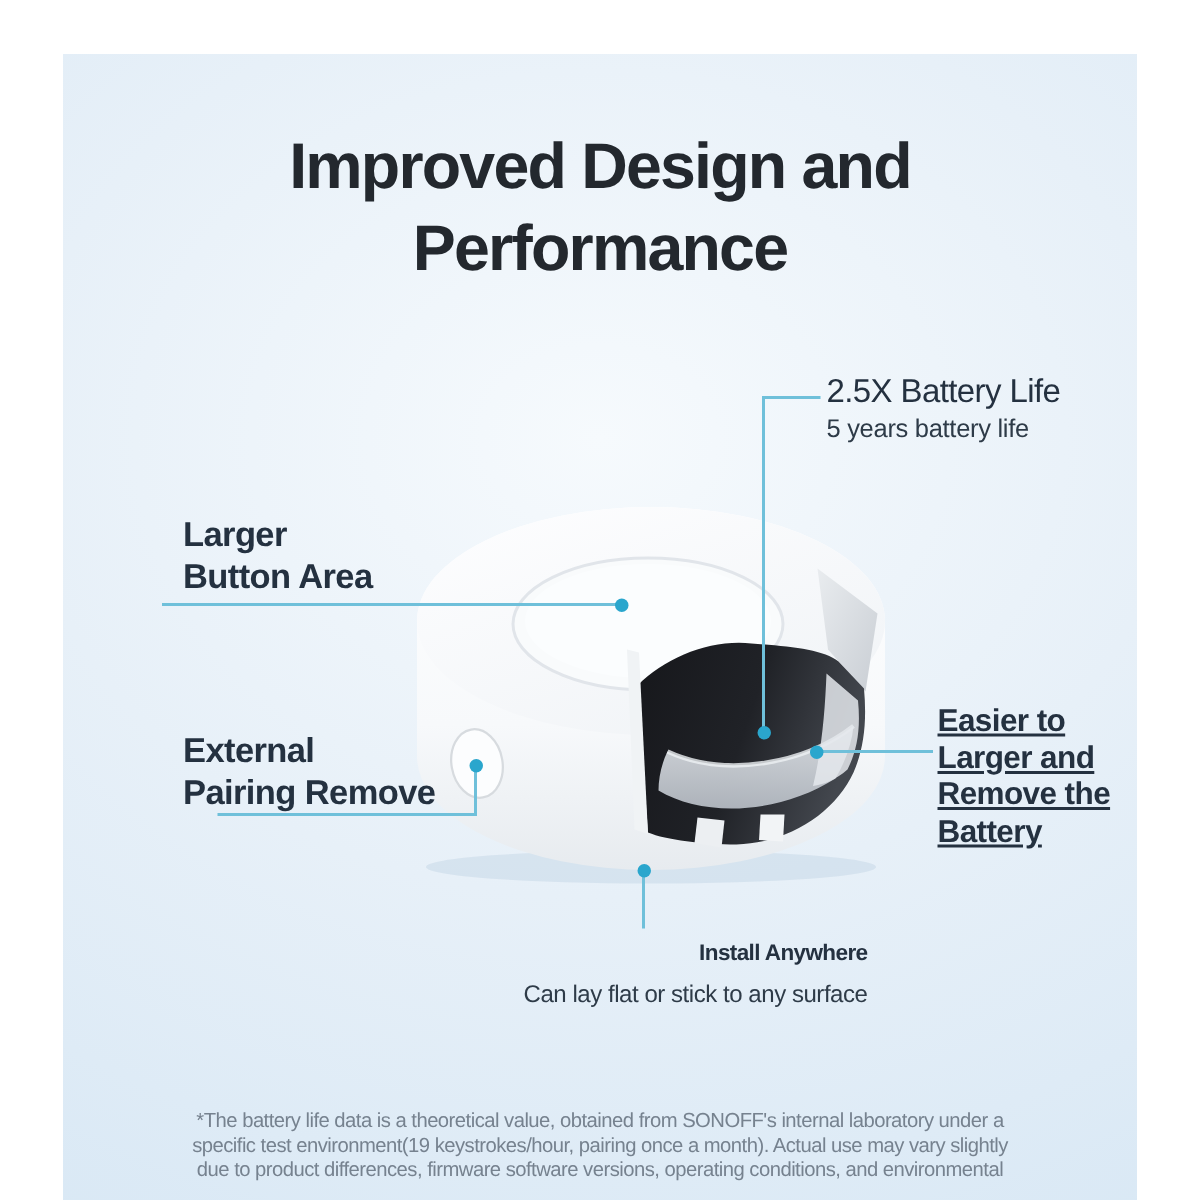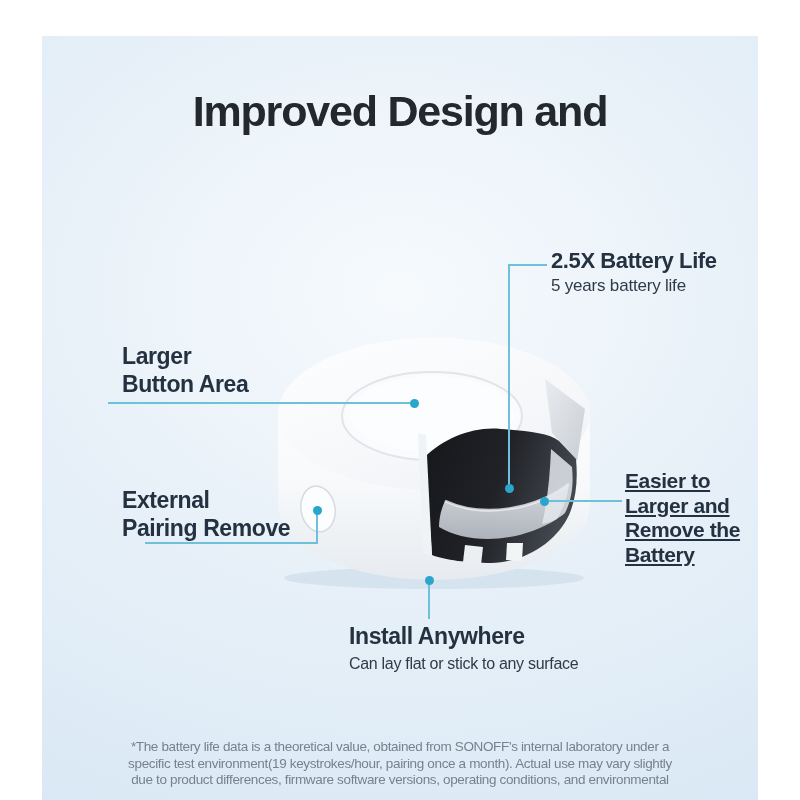--- a/index.html
+++ b/index.html
@@ -16,23 +16,23 @@
   .title{
     position:absolute;left:0;right:0;top:48px;margin:0;
     text-align:center;font-size:43px;line-height:55px;font-weight:700;
     letter-spacing:-1.2px;color:#23282e;
   }
   .title span{display:block;}
   .callout{position:absolute;color:#243140;}
   .co-line{font-weight:700;letter-spacing:-0.4px;}
   .co-left{font-size:23px;line-height:28px;}
   .co-easier{font-size:21px;line-height:24.5px;}
-  .co-title-battery{font-size:22px;line-height:26px;font-weight:700;letter-spacing:-0.4px;}
+  .co-title-battery{font-size:22px;line-height:26px;font-weight:400;letter-spacing:-0.4px;}
   .co-sub-battery{font-size:17px;line-height:22px;font-weight:400;color:#2e3b48;letter-spacing:-0.2px;margin-top:1px;}
-  .co-title-install{font-size:23px;line-height:28px;font-weight:700;letter-spacing:-0.4px;}
+  .co-title-install{font-size:15px;line-height:28px;font-weight:700;letter-spacing:-0.4px;text-align:right;}
   .co-sub-install{font-size:16px;line-height:21px;font-weight:400;color:#2e3b48;letter-spacing:-0.3px;margin-top:3px;}
   .lline{position:absolute;background:#6fc0da;}
   .lh{height:2px;}
   .lv{width:2px;}
   .ldot{position:absolute;width:9px;height:9px;border-radius:50%;background:#2aa6cd;}
   .footer{
     position:absolute;left:50%;transform:translateX(-50%);top:703px;
     text-align:center;color:#76828f;font-size:13.5px;line-height:16.5px;
     letter-spacing:-0.35px;
   }
@@ -40,20 +40,21 @@
   .product-svg{position:absolute;left:227px;top:293px;}
 </style>
 </head>
 <body>
 
 <div class="page">
   <div class="panel">
 
     <h1 class="title">
       <span>Improved Design and</span>
+      <span>Performance</span>
     </h1>
 
     <svg class="product-svg" width="330" height="266" viewBox="0 0 330 266">
       <defs>
         <linearGradient id="gBody" x1="0" y1="0" x2="0" y2="1">
           <stop offset="0" stop-color="#ffffff"></stop>
           <stop offset="0.6" stop-color="#f7f9fb"></stop>
           <stop offset="1" stop-color="#e7ebef"></stop>
         </linearGradient>
         <linearGradient id="gTop" x1="0" y1="0" x2="0.7" y2="1">

